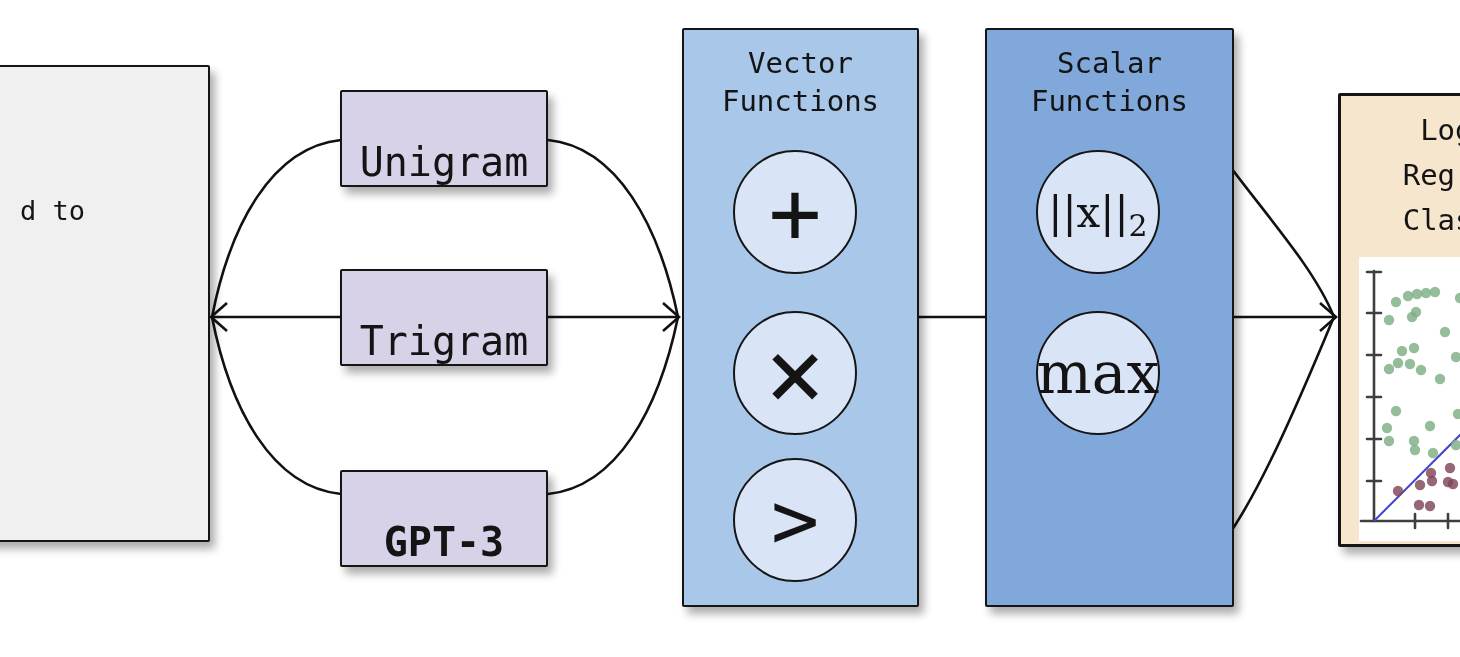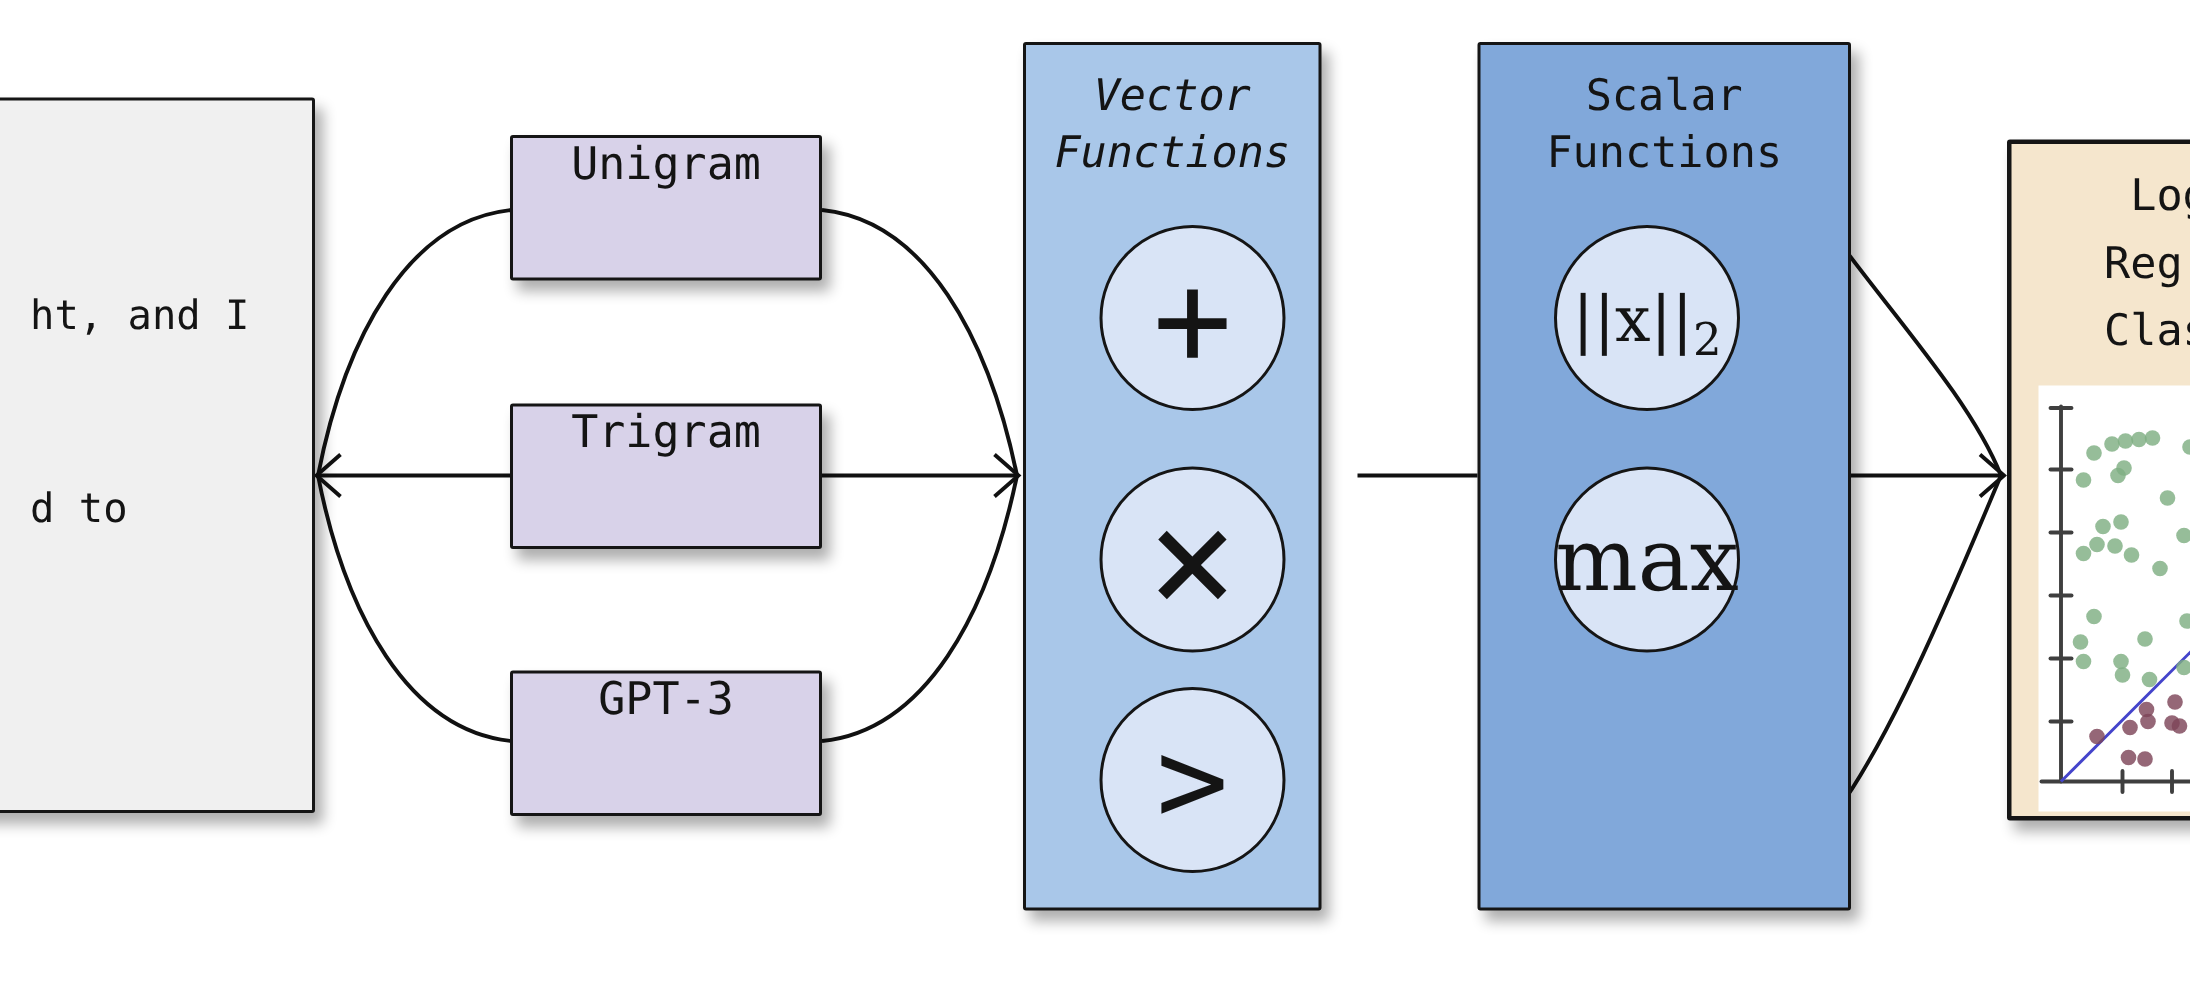--- a/index.html
+++ b/index.html
@@ -10,27 +10,27 @@
   .box{
     position:absolute;border:2.5px solid #151515;border-radius:2px;
     box-shadow:5px 7px 9px rgba(0,0,0,0.32);box-sizing:border-box;z-index:2;
   }
   #connector-layer{position:absolute;left:0;top:0;z-index:1;}
   
   #document-box{left:-40px;top:65px;width:250px;height:477px;background:#f0f0f0;}
   .doc-text{position:absolute;left:58px;top:36px;font-size:27px;line-height:43px;white-space:pre;}
   
   .model-box{left:340px;width:208px;height:97px;background:#d8d2e9;
-    display:flex;align-items:flex-start;justify-content:center;font-size:30px;}
+    display:flex;align-items:flex-end;justify-content:center;font-size:40px;}
   #model-box-unigram{top:90px;}
   #model-box-trigram{top:269px;}
-  #model-box-gpt3{top:447px;}
+  #model-box-gpt3{top:470px;font-weight:bold;}
   
   .func-box{top:28px;height:579px;}
-  #vector-functions-box{left:682px;width:199px;background:#a9c7e9;font-style:italic;}
+  #vector-functions-box{left:682px;width:237px;background:#a9c7e9;}
   #scalar-functions-box{left:985px;width:249px;background:#81a8da;}
   .func-title{position:absolute;top:14px;left:0;width:100%;text-align:center;
     font-size:29px;line-height:38px;}
   .op-circle{
     position:absolute;left:49px;width:124px;height:124px;border-radius:50%;
     background:#d9e4f6;border:2.6px solid #151515;box-sizing:border-box;
     display:flex;align-items:center;justify-content:center;
   }
   .op-1{top:120px;} .op-2{top:281px;} .op-3{top:428px;}
   #vector-functions-box .op-1 .op-symbol{font-size:88px;font-weight:300;}
@@ -65,21 +65,20 @@
 
     <path d="M 1207,135 C 1252,200 1312,262 1334,317"></path>
     <path d="M 1207,317 L 1334,317"></path>
     <path d="M 1207,561 C 1252,520 1312,368 1334,317"></path>
     <polyline points="1320,303 1336,317 1320,331"></polyline>
   </g>
 </svg>
 
 <div class="box" id="document-box">
   <div class="doc-text">
-    <div>ht, and I</div>
     <div>d to</div>
     
     
     
     
     
   </div>
 </div>
 
 <div class="box model-box" id="model-box-unigram">

